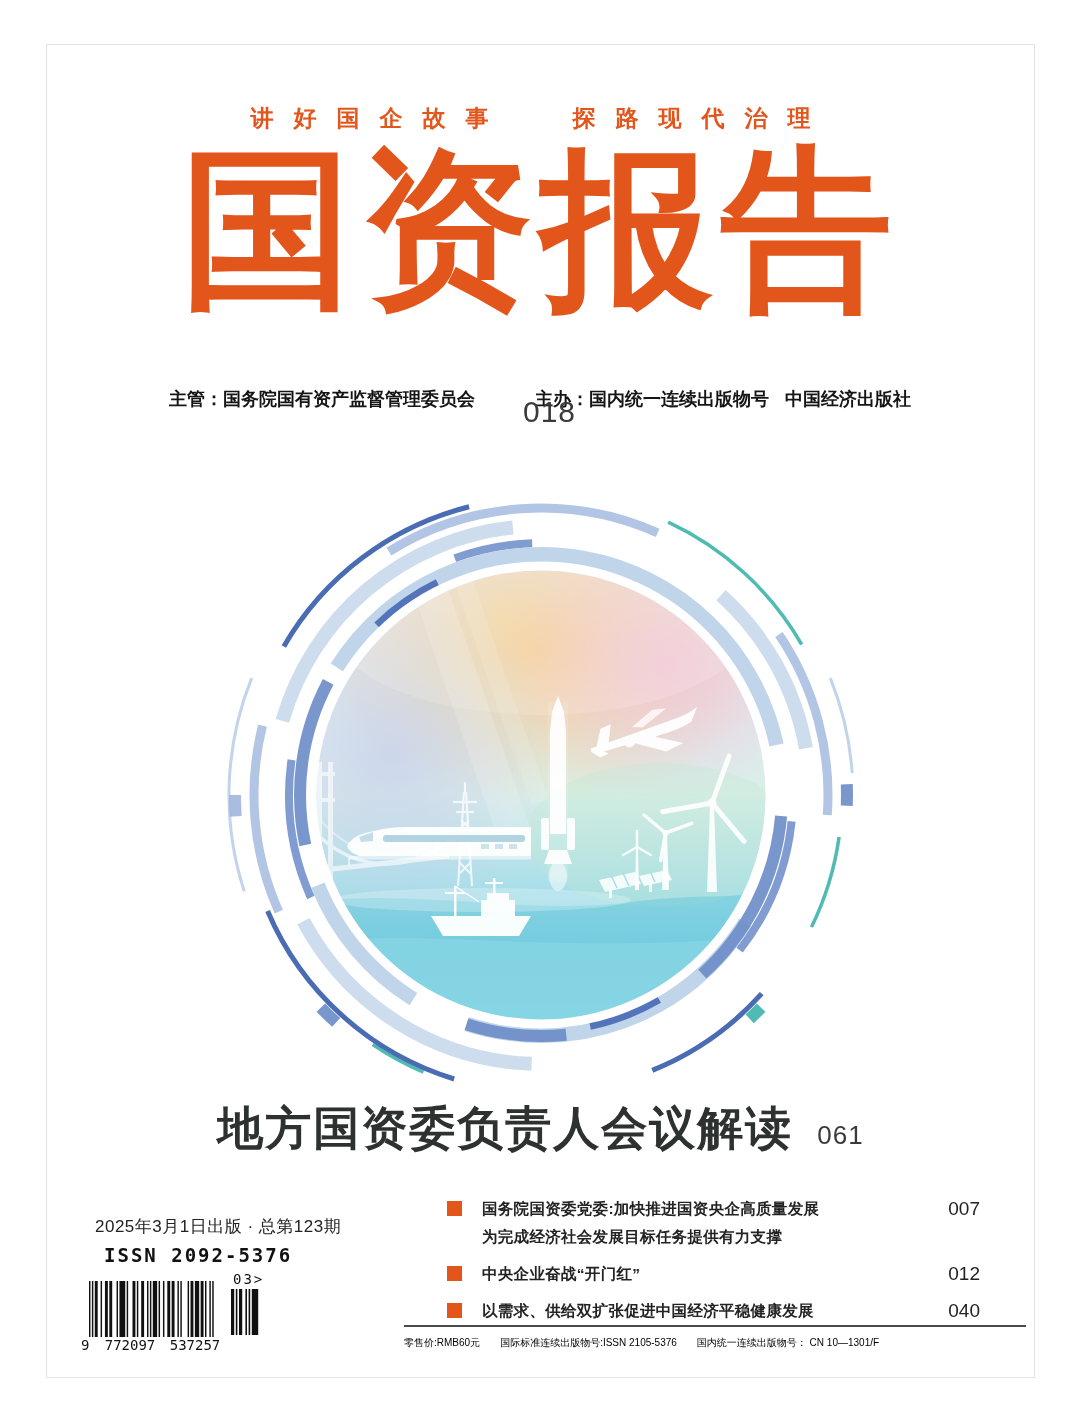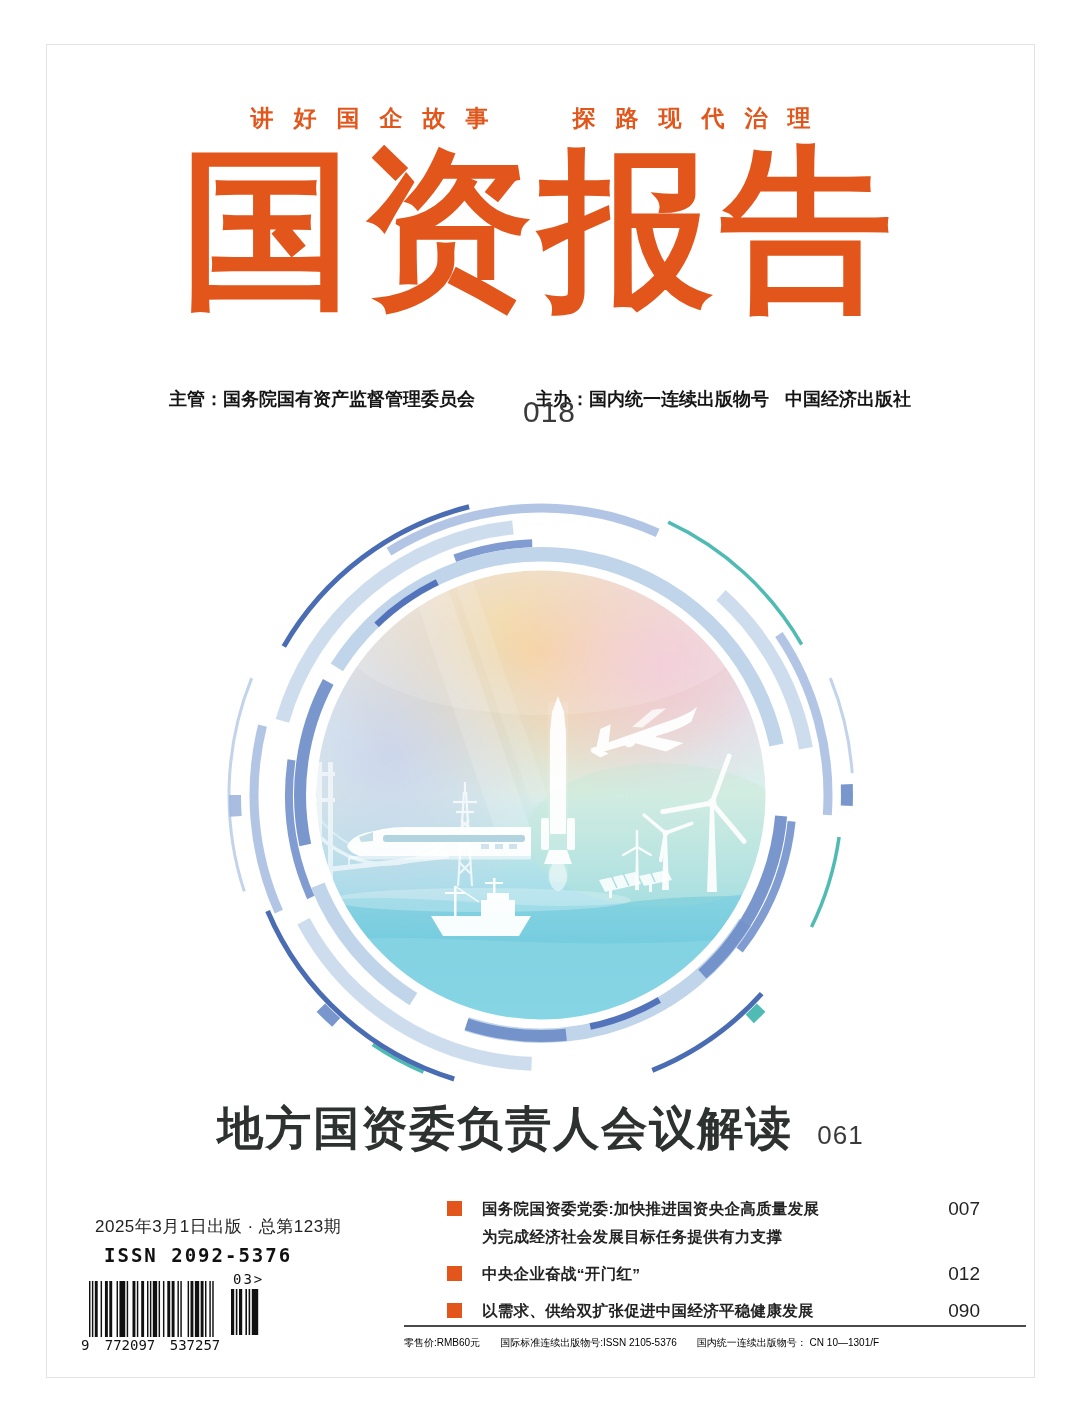--- a/index.html
+++ b/index.html
@@ -345,21 +345,21 @@
       <span class="toc-text">
         <span>中央企业奋战“开门红”</span>
       </span>
       <span class="toc-page">012</span>
     </div>
     <div class="toc-row">
       <span class="bullet"></span>
       <span class="toc-text">
         <span>以需求、供给双扩张促进中国经济平稳健康发展</span>
       </span>
-      <span class="toc-page">090</span>
+      <span class="toc-page">040</span>
     </div>
   </div>
 
   <div class="toc-rule"></div>
 
   <div class="footer-line">
     <span>零售价:RMB60元</span>
     <span>国际标准连续出版物号:ISSN 2105-5376</span>
     <span>国内统一连续出版物号： CN 10—1301/F</span>
   </div>

